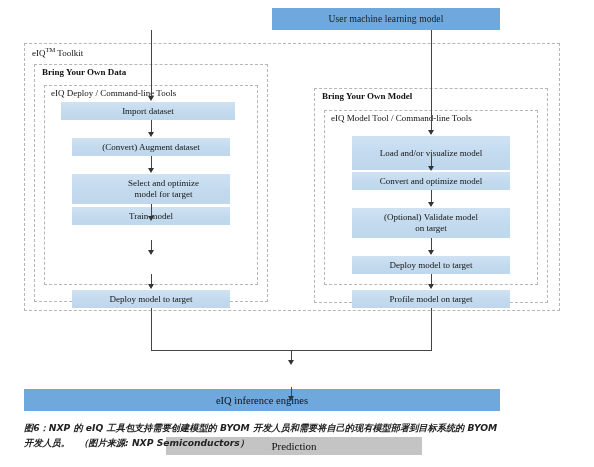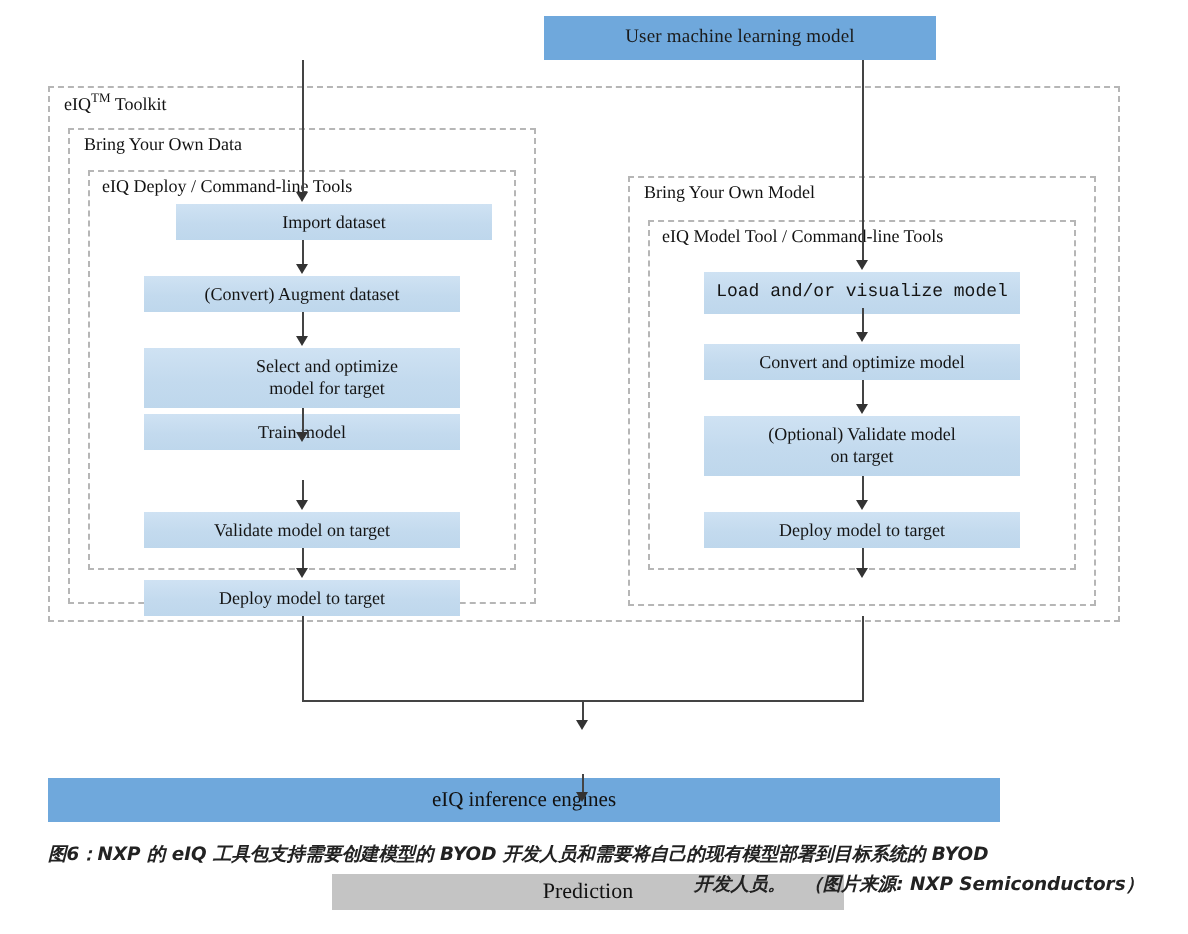--- a/index.html
+++ b/index.html
@@ -44,21 +44,21 @@
     background: transparent;
   }
   .dashed-label {
     position: absolute;
     font-size: 9px;
     white-space: nowrap;
     color: #111;
     background: #ffffff;
     padding: 0 2px;
   }
-  .dashed-label.bold { font-weight: normal; }
+  .dashed-label.bold { font-weight: bold; }
 
   
   .pbox {
     background: linear-gradient(180deg,#cfe2f3 0%, #c3daee 55%, #bed7ec 100%);
     font-size: 9px;
     display: flex;
     align-items: center;
     justify-content: center;
     text-align: center;
     line-height: 11px;
@@ -110,80 +110,80 @@
     top: 420px;
     width: 548px;
     font-family: "DejaVu Sans", "Liberation Sans", sans-serif;
     font-style: italic;
     font-weight: bold;
     font-size: 9.2px;
     line-height: 15px;
     color: #222;
   }
   .caption .l1 { display: block; text-align: left; }
-  .caption .l2 { display: block; text-align: right; }
+  .caption .l2 { display: block; text-align: left; }
 </style>
 </head>
 <body>
 
 <div id="canvas">
 
 
-  <div class="abs hdr-bar" style="left:272px; top:8px; width:196px; height:22px;">
+  <div class="abs hdr-bar" style="left:272px; top:8px; width:228px; height:22px;">
     <span>User machine learning model</span>
   </div>
 
   <div class="abs dashed" style="left:24px; top:43px; width:536px; height:268px;"></div>
   <div class="dashed-label" style="left:30px; top:46px;">eIQ<sup style="font-size:6.5px;">TM</sup> Toolkit</div>
 
   <div class="abs dashed" style="left:34px; top:64px; width:234px; height:238px;"></div>
   <div class="dashed-label bold" style="left:40px; top:67px;">Bring Your Own Data</div>
 
   <div class="abs dashed" style="left:44px; top:85px; width:214px; height:200px;"></div>
   <div class="dashed-label" style="left:49px; top:88px;">eIQ Deploy / Command-line Tools</div>
 
-  <div class="abs pbox" style="left:88px; top:102px; width:158px; height:18px;">
+  <div class="abs pbox" style="left:61px; top:102px; width:174px; height:18px;">
     <span>Import dataset</span>
   </div>
   <div class="abs pbox" style="left:72px; top:138px; width:158px; height:18px;">
     <span>(Convert) Augment dataset</span>
   </div>
   <div class="abs pbox" style="left:72px; top:174px; width:158px; height:30px;">
     <span style="white-space:pre-line;margin-left:25px;">Select and optimize
 model for target</span>
   </div>
   <div class="abs pbox" style="left:72px; top:207px; width:158px; height:18px;">
     <span>Train model</span>
   </div>
-  <div class="abs pbox" style="left:72px; top:256px; width:158px; height:18px;">
-    <span>Validate model on target</span>
-  </div>
   <div class="abs pbox" style="left:72px; top:290px; width:158px; height:18px;">
     <span>Deploy model to target</span>
   </div>
 
   <div class="abs dashed" style="left:314px; top:88px; width:234px; height:215px;"></div>
   <div class="dashed-label bold" style="left:320px; top:91px;">Bring Your Own Model</div>
 
   <div class="abs dashed" style="left:324px; top:110px; width:214px; height:175px;"></div>
   <div class="dashed-label" style="left:329px; top:113px;">eIQ Model Tool / Command-line Tools</div>
 
-  <div class="abs pbox" style="left:352px; top:136px; width:158px; height:21px;font-family:Liberation Mono, monospace;">
+  <div class="abs pbox" style="left:352px; top:136px; width:158px; height:34px;">
     <span>Load and/or visualize model</span>
   </div>
   <div class="abs pbox" style="left:352px; top:208px; width:158px; height:30px;">
     <span style="white-space:pre-line;">(Optional) Validate model
 on target</span>
   </div>
   <div class="abs pbox" style="left:352px; top:172px; width:158px; height:18px;">
     <span>Convert and optimize model</span>
   </div>
   <div class="abs pbox" style="left:352px; top:256px; width:158px; height:18px;">
     <span>Deploy model to target</span>
   </div>
+  <div class="abs pbox" style="left:352px; top:290px; width:158px; height:18px;">
+    <span>Profile model on target</span>
+  </div>
 
   <div class="vline" style="left:151px; top:30px; height:67px;"></div>
   <div class="arrowhead" style="left:147.5px; top:96px;"></div>
 
   <div class="vline" style="left:151px; top:120px; height:13px;"></div>
   <div class="arrowhead" style="left:147.5px; top:132px;"></div>
 
   <div class="vline" style="left:151px; top:156px; height:13px;"></div>
   <div class="arrowhead" style="left:147.5px; top:168px;"></div>
 
@@ -224,17 +224,17 @@
   </div>
 
   <div class="vline" style="left:291px; top:387px; height:10px;"></div>
   <div class="arrowhead" style="left:287.5px; top:396px;"></div>
 
   <div class="abs pred-bar" style="left:166px; top:401px; width:256px; height:18px;">
     <span>Prediction</span>
   </div>
 
   <div class="caption">
-    <span class="l1">图6：NXP 的 eIQ 工具包支持需要创建模型的 BYOD 开发人员和需要将自己的现有模型部署到目标系统的 BYOD</span>
+    <span class="l1">图6：NXP 的 eIQ 工具包支持需要创建模型的 BYOM 开发人员和需要将自己的现有模型部署到目标系统的 BYOM</span>
     <span class="l2">开发人员。　（图片来源: NXP Semiconductors）</span>
   </div>
 
 </div>
 
 </body></html>

